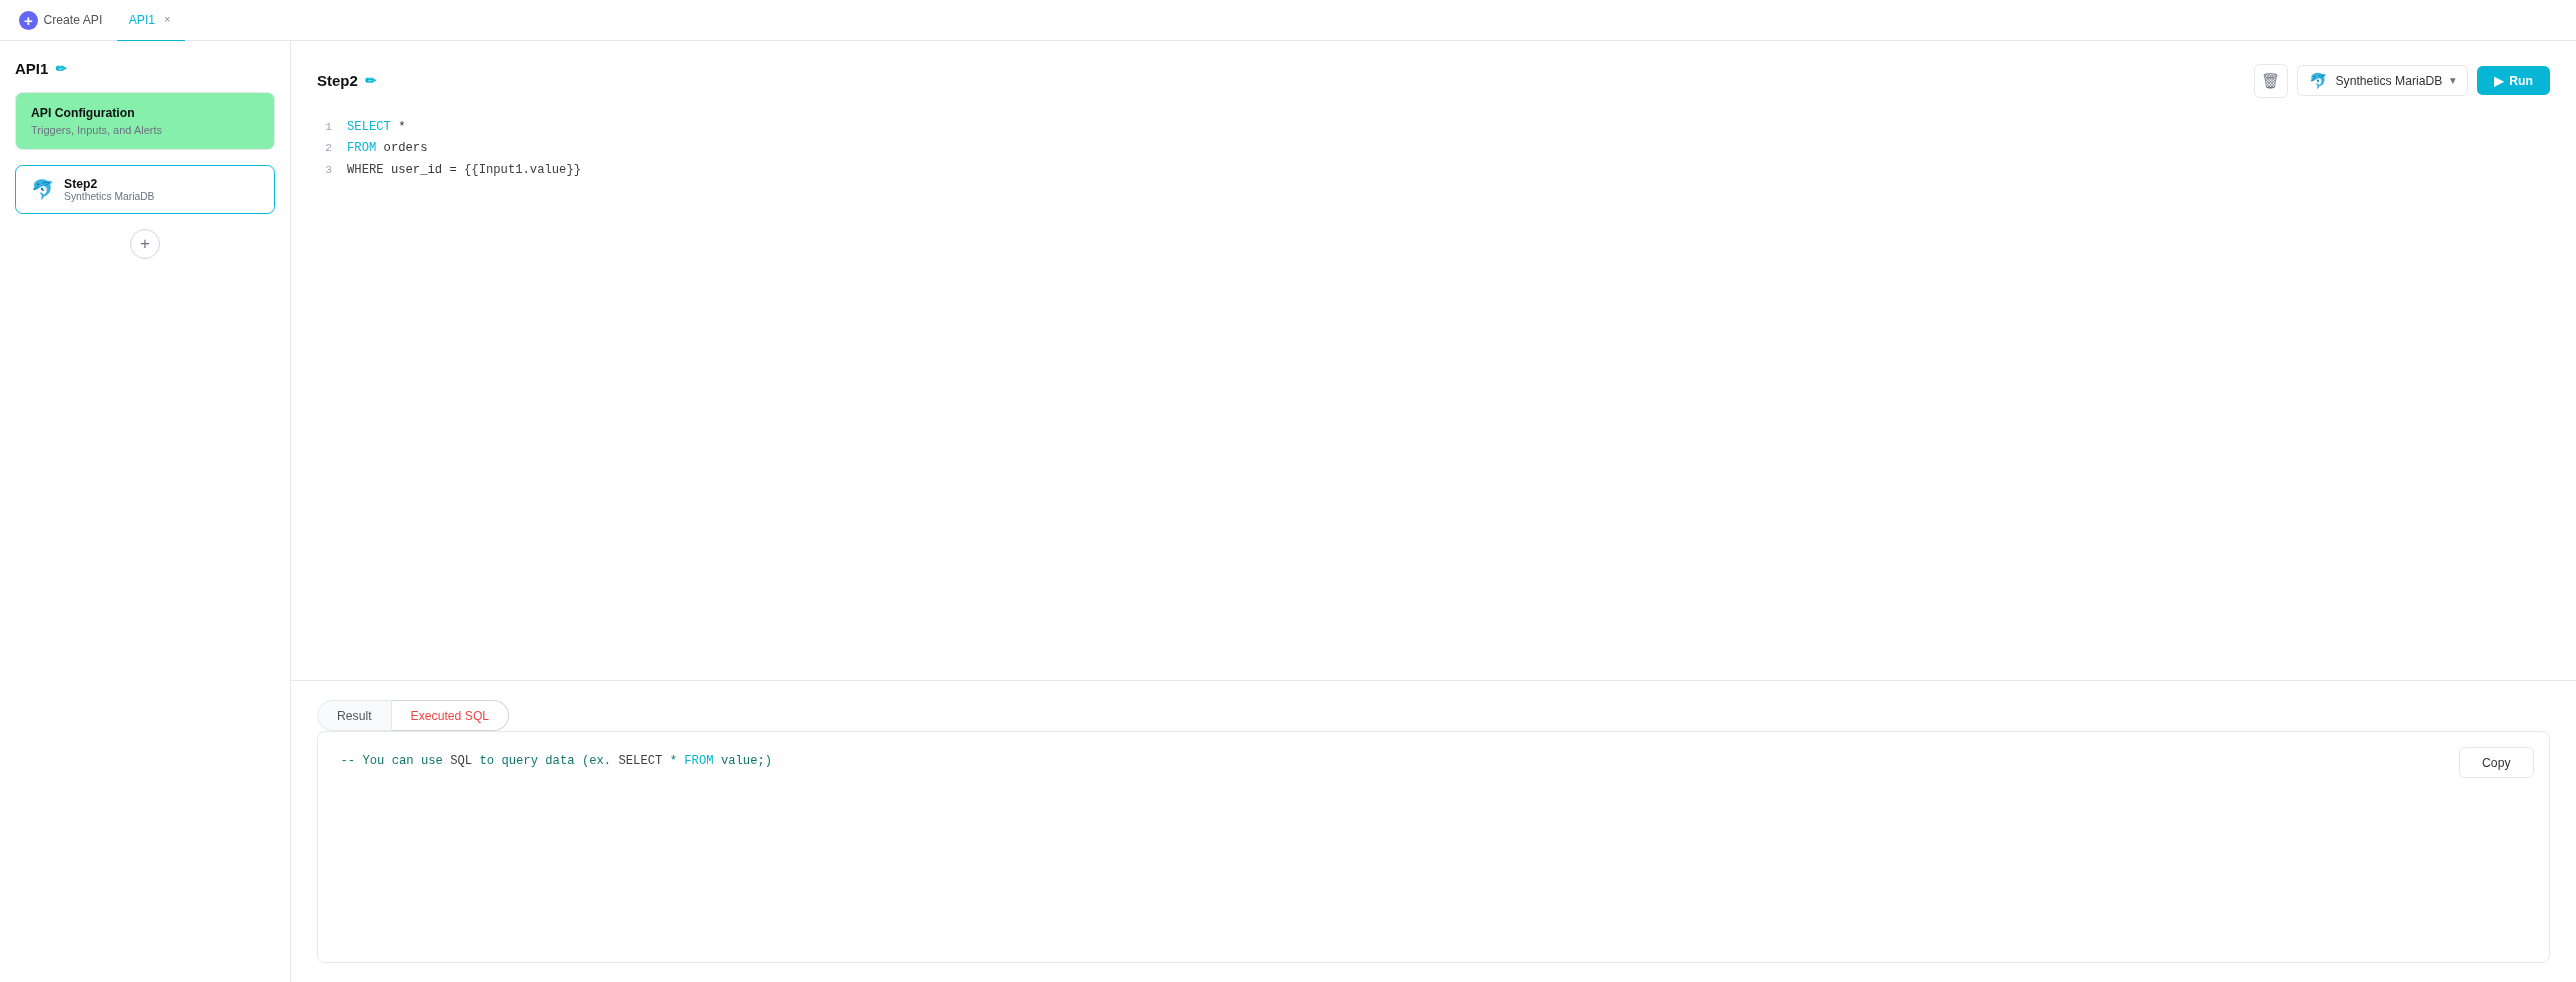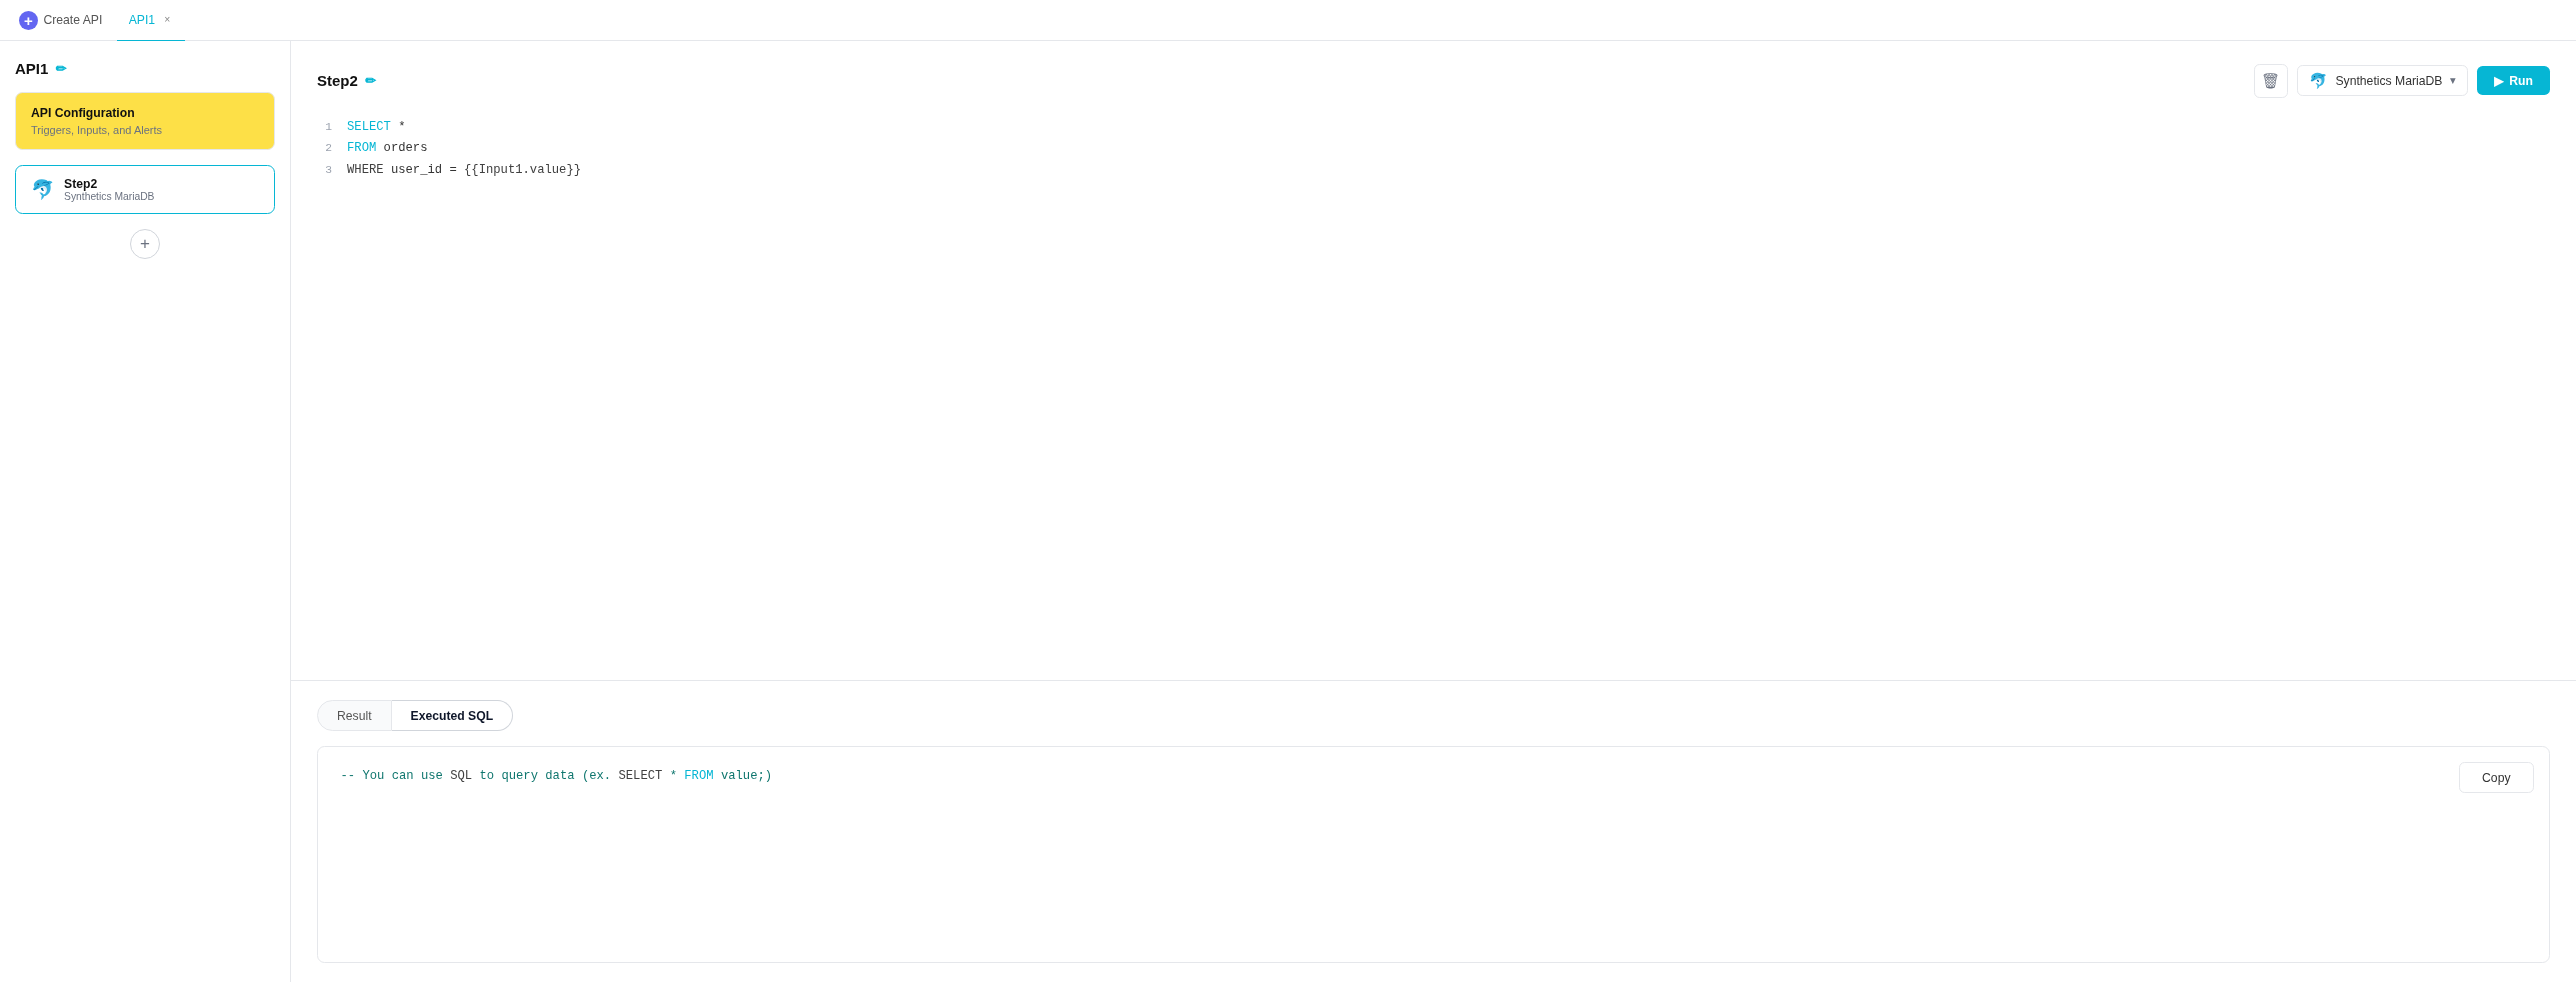--- a/index.html
+++ b/index.html
@@ -102,21 +102,21 @@
     }
     .edit-icon {
       color: #06b6d4;
       font-size: 13px;
       cursor: pointer;
     }
     .api-config-card {
       border: 0.9px solid #e5e7eb;
       border-radius: 7.5px;
       padding: 13px 15px;
-      background: #fde047;
+      background: #86efac;
     }
     .api-config-title {
       font-weight: 600;
       font-size: 12.2px;
       color: #111;
       margin-bottom: 3.8px;
     }
     .api-config-subtitle {
       font-size: 11px;
       color: #6b7280;
@@ -268,43 +268,42 @@
     .kw-from { color: #06b6d4; }
     .kw-where { color: #404040; }
     .kw-template { color: #404040; }
     .kw-plain { color: #333; }
 
     
     .result-area {
       padding: 19px 26px;
       display: flex;
       flex-direction: column;
-      gap: 15px;
       height: 301px;
       overflow: hidden;
     }
     .result-tabs {
       display: flex;
       gap: 0;
     }
     .result-tab {
       padding: 7.5px 19px;
       border: 0.9px solid #e5e7eb;
       background: #f9fafb;
       cursor: pointer;
       font-size: 12.2px;
       font-weight: 500;
       color: #555;
     }
     .result-tab:first-child { border-radius: 19px 0 0 19px; }
     .result-tab:last-child { border-radius: 0 19px 19px 0; border-left: none; }
     .result-tab.active {
       background: #fff;
-      font-weight: 700;
-      color: #0f172a;
+      font-weight: 400;
+      color: #ef4444;
       border-color: #d1d5db;
     }
     .result-content {
       border: 0.9px solid #e5e7eb;
       border-radius: 7.5px;
       padding: 19px 22.5px;
       position: relative;
       font-family: 'Courier New', Courier, monospace;
       font-size: 12.2px;
       line-height: 1.8;

